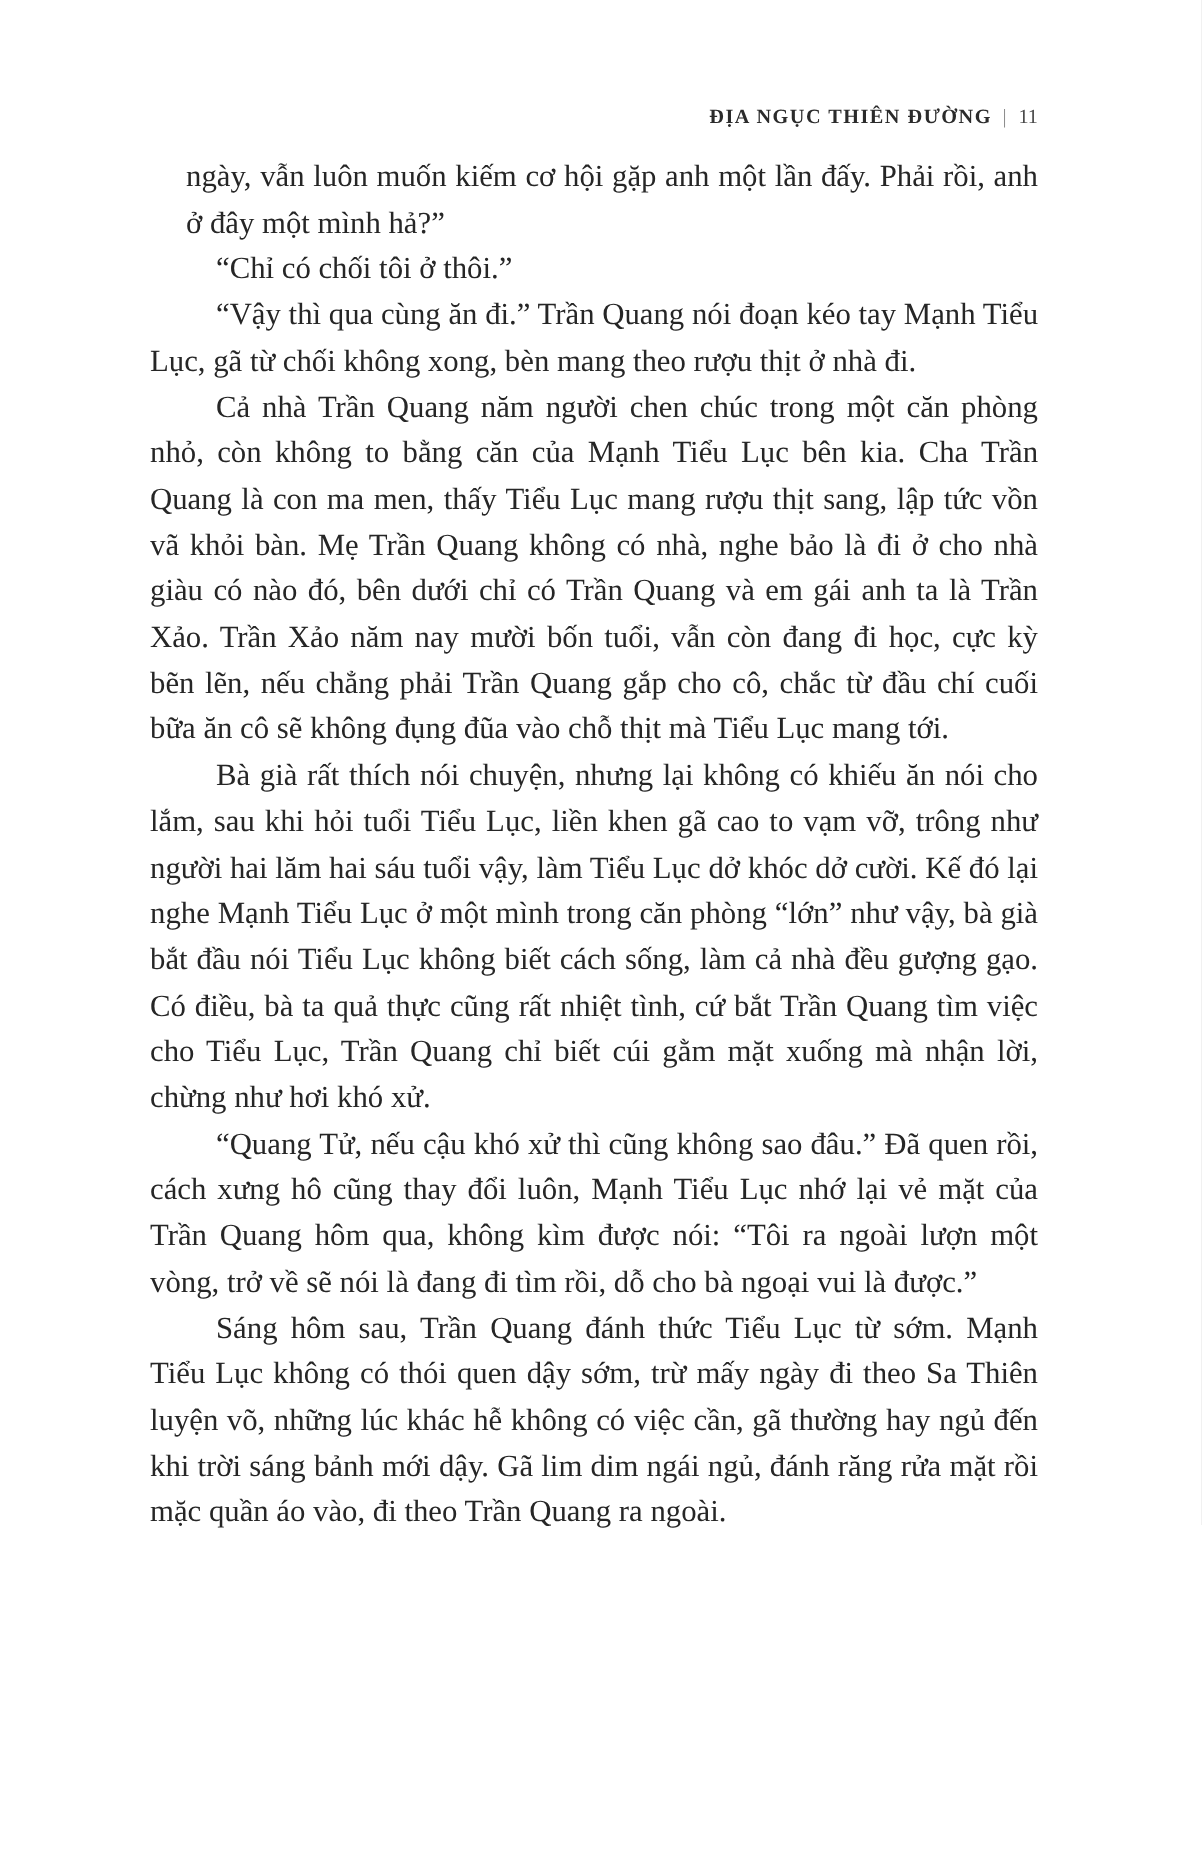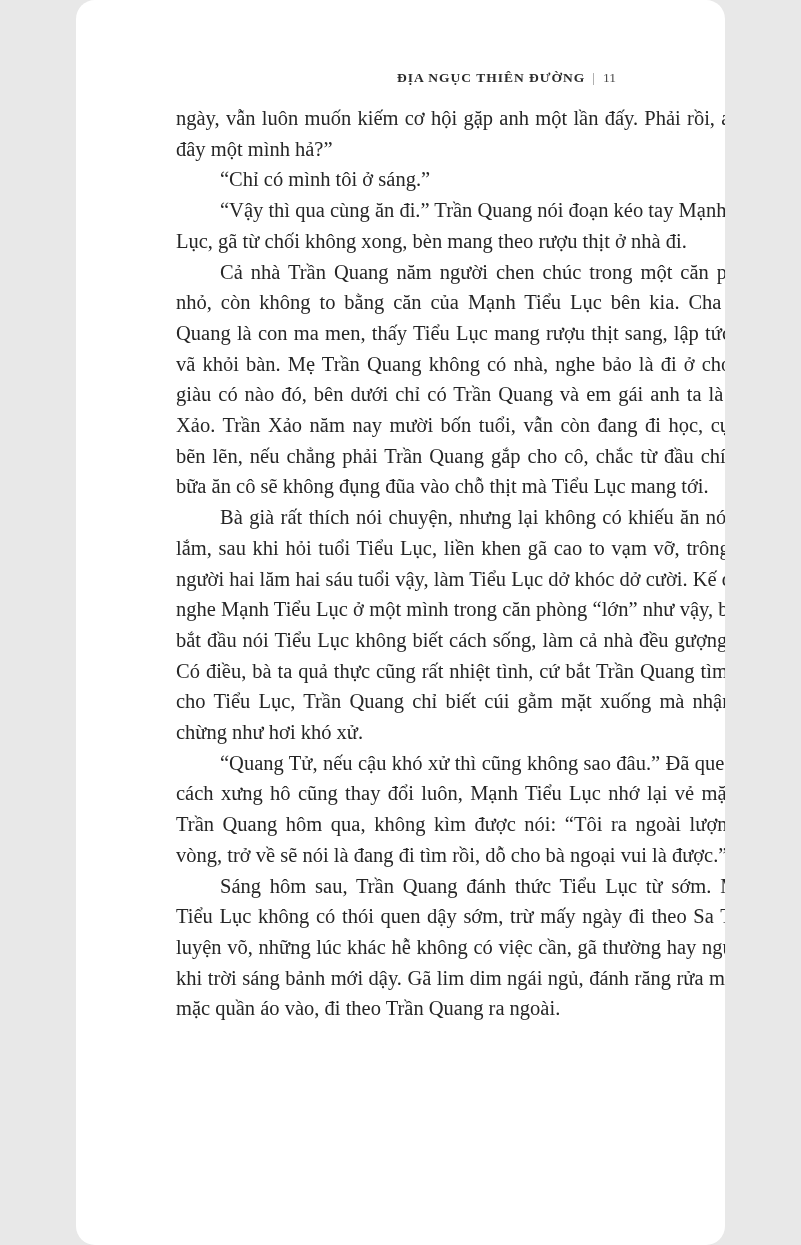--- a/index.html
+++ b/index.html
@@ -2,28 +2,27 @@
 <html><head>
 <meta charset="utf-8">
 <style>
   html, body {
     margin: 0;
     padding: 0;
     background: #e8e8e8;
   }
   .page {
     position: relative;
-    width: 649px;
+    width: 801px;
     height: 1245px;
     margin: 0 auto;
     background: #ffffff;
     box-sizing: border-box;
     font-family: "Liberation Serif", "DejaVu Serif", serif;
     overflow: hidden;
-    border-radius: 19px;
   }
   .running-header {
     position: absolute;
     top: 70px;
     left: 100px;
     right: 109px;
     text-align: right;
     font-size: 13.5px;
     letter-spacing: 1px;
     color: #2f2f2f;
@@ -54,34 +53,35 @@
     text-align: justify;
     text-justify: inter-word;
   }
   .para {
     margin: 0;
     padding: 0;
     text-indent: 44px;
   }
   .para.no-indent {
     text-indent: 0;
+    margin-left: 24px;
   }
 </style>
 </head>
 <body>
 
 <div class="page">
 
   <div class="running-header">
     <span class="header-title">ĐỊA NGỤC THIÊN ĐƯỜNG</span><span class="header-sep">|</span><span class="header-page">11</span>
   </div>
 
   <div class="body-text">
     <p class="para no-indent">ngày, vẫn luôn muốn kiếm cơ hội gặp anh một lần đấy. Phải rồi, anh ở đây một mình hả?”</p>
-    <p class="para">“Chỉ có mình tôi ở sáng.”</p>
+    <p class="para">“Chỉ có chối tôi ở thôi.”</p>
     <p class="para">“Vậy thì qua cùng ăn đi.” Trần Quang nói đoạn kéo tay Mạnh Tiểu Lục, gã từ chối không xong, bèn mang theo rượu thịt ở nhà đi.</p>
     <p class="para">Cả nhà Trần Quang năm người chen chúc trong một căn phòng nhỏ, còn không to bằng căn của Mạnh Tiểu Lục bên kia. Cha Trần Quang là con ma men, thấy Tiểu Lục mang rượu thịt sang, lập tức vồn vã khỏi bàn. Mẹ Trần Quang không có nhà, nghe bảo là đi ở cho nhà giàu có nào đó, bên dưới chỉ có Trần Quang và em gái anh ta là Trần Xảo. Trần Xảo năm nay mười bốn tuổi, vẫn còn đang đi học, cực kỳ bẽn lẽn, nếu chẳng phải Trần Quang gắp cho cô, chắc từ đầu chí cuối bữa ăn cô sẽ không đụng đũa vào chỗ thịt mà Tiểu Lục mang tới.</p>
     <p class="para">Bà già rất thích nói chuyện, nhưng lại không có khiếu ăn nói cho lắm, sau khi hỏi tuổi Tiểu Lục, liền khen gã cao to vạm vỡ, trông như người hai lăm hai sáu tuổi vậy, làm Tiểu Lục dở khóc dở cười. Kế đó lại nghe Mạnh Tiểu Lục ở một mình trong căn phòng “lớn” như vậy, bà già bắt đầu nói Tiểu Lục không biết cách sống, làm cả nhà đều gượng gạo. Có điều, bà ta quả thực cũng rất nhiệt tình, cứ bắt Trần Quang tìm việc cho Tiểu Lục, Trần Quang chỉ biết cúi gằm mặt xuống mà nhận lời, chừng như hơi khó xử.</p>
     <p class="para">“Quang Tử, nếu cậu khó xử thì cũng không sao đâu.” Đã quen rồi, cách xưng hô cũng thay đổi luôn, Mạnh Tiểu Lục nhớ lại vẻ mặt của Trần Quang hôm qua, không kìm được nói: “Tôi ra ngoài lượn một vòng, trở về sẽ nói là đang đi tìm rồi, dỗ cho bà ngoại vui là được.”</p>
     <p class="para">Sáng hôm sau, Trần Quang đánh thức Tiểu Lục từ sớm. Mạnh Tiểu Lục không có thói quen dậy sớm, trừ mấy ngày đi theo Sa Thiên luyện võ, những lúc khác hễ không có việc cần, gã thường hay ngủ đến khi trời sáng bảnh mới dậy. Gã lim dim ngái ngủ, đánh răng rửa mặt rồi mặc quần áo vào, đi theo Trần Quang ra ngoài.</p>
   </div>
 
 </div>
 
 </body></html>

